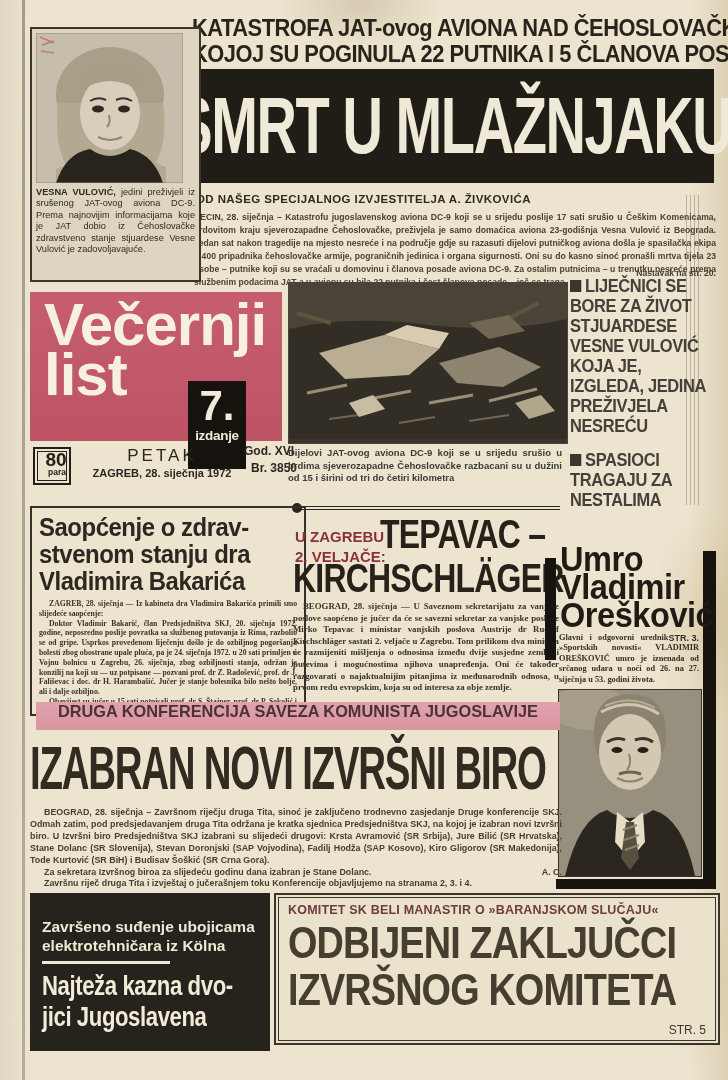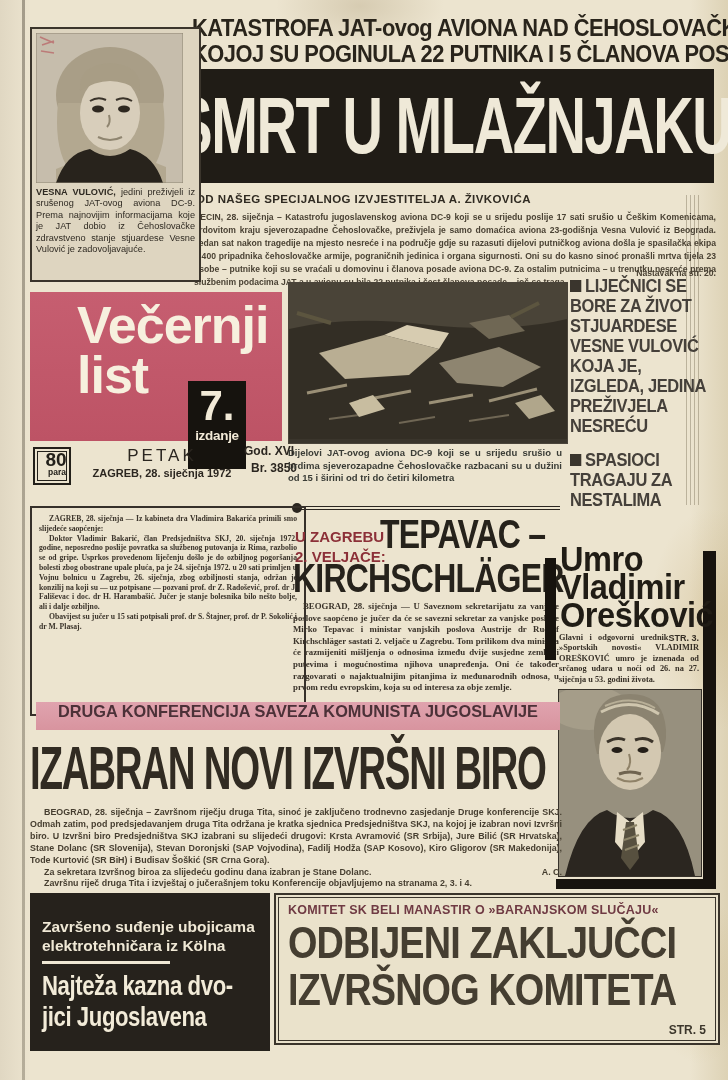--- a/index.html
+++ b/index.html
@@ -32,21 +32,21 @@
   .lead{left:194px;top:211px;width:522px;height:70px;font-weight:700;font-size:8.6px;line-height:13px;
     text-align:justify;color:#4a4234;}
   .lead .lead-text{display:inline;}
   .lead .continuation{position:absolute;right:0;bottom:1px;font-weight:700;background:transparent;}
 
   .vesna-box{left:30px;top:27px;width:159px;height:243px;border:2px solid #3b352c;background:#ded5c0;padding:4px;}
   .vesna-box svg{display:block;}
   .vesna-cap{margin:4px 0 0 0;font-weight:400;font-size:9.2px;line-height:11.4px;text-align:justify;color:#2f2a22;}
 
   .masthead{left:30px;top:292px;width:252px;height:149px;background:linear-gradient(#c65e70,#bd5365);}
-  .mast-title{padding:8px 0 0 14px;font-weight:900;font-size:52px;line-height:50px;letter-spacing:-1px;color:#f7f0de;margin-left:33px;}
+  .mast-title{padding:8px 0 0 14px;font-weight:900;font-size:60px;line-height:50px;letter-spacing:-1px;color:#f7f0de;}
   .edition-box{left:188px;top:381px;width:58px;height:88px;background:#16130e;color:#f2ead7;text-align:center;}
   .ed-num{font-weight:900;font-size:42px;line-height:44px;margin-top:3px;}
   .ed-lbl{font-weight:700;font-size:13.5px;letter-spacing:-.3px;}
   .price-box{left:33px;top:447px;width:34px;height:34px;border:2px solid #23201a;
     box-shadow:inset 0 0 0 2px #ece4cf, inset 0 0 0 3px #23201a;text-align:center;color:#23201a;}
   .price-box .pv{font-weight:700;font-size:19px;line-height:16px;margin-top:3px;padding-left:8px;}
   .price-box .pu{font-weight:700;font-size:8.5px;line-height:9px;padding-left:10px;}
   .dateline{left:92px;top:446px;width:140px;text-align:center;color:#2b2620;}
   .dateline .day{font-weight:400;font-size:17px;letter-spacing:3px;}
   .dateline .date{font-weight:700;font-size:11px;margin-top:1px;white-space:nowrap;}
@@ -103,21 +103,21 @@
   .koln-rule{width:128px;height:3px;background:#efe8d5;margin:6px 0 7px 0;}
   .koln-head{font-weight:900;font-size:27px;line-height:31px;color:#f2ebd8;letter-spacing:-.5px;}
   .koln-head span{display:block;transform:scaleX(.82);transform-origin:0 50%;white-space:nowrap;}
 
   .komitet-box{left:274px;top:893px;width:446px;height:152px;border:2px solid #3a342b;
     box-shadow:inset 0 0 0 2px #e9e1cb, inset 0 0 0 3px #3a342b;background:#eae2cb;
     padding:8px 12px;box-sizing:border-box;}
   .komitet-kicker{font-weight:800;font-size:12.5px;color:#6f3a43;letter-spacing:.2px;}
   .komitet-head{margin-top:2px;font-weight:900;font-size:44px;line-height:47px;color:#453e31;letter-spacing:-1px;}
   .komitet-head span{display:block;transform:scaleX(.86);transform-origin:0 50%;white-space:nowrap;}
-  .komitet-pref{position:absolute;right:12px;bottom:6px;font-weight:700;font-size:12px;color:#3d372c;}
+  .komitet-pref{position:absolute;right:12px;bottom:6px;font-weight:400;font-size:12px;color:#3d372c;}
 </style>
 </head>
 <body>
 
 <div class="sheet">
 
   <div class="margin-line"></div>
   <div class="curl-lines"></div>
 
   <div class="abs kicker-top">
@@ -197,20 +197,25 @@
   <div class="abs side-bullets">
     <p><span class="sq"></span><span>LIJEČNICI SE BORE ZA ŽIVOT STJUARDE­SE VESNE VULOVIĆ KOJA JE, IZGLEDA, JEDINA PREŽIVJELA NESREĆU</span></p>
     <p><span class="sq"></span><span>SPASIOCI TRAGAJU ZA NESTALIMA</span></p>
   </div>
 
   <div class="abs mid-rule">
       <span class="dot"></span>
     </div>
 
   <div class="abs bakaric-box">
+    <h2>
+      <span>Saopćenje o zdrav-</span>
+      <span>stvenom stanju dra</span>
+      <span>Vladimira Bakarića</span>
+    </h2>
     <p>ZAGREB, 28. siječnja — Iz kabineta dra Vladimira Bakarića primili smo slijedeće saopćenje:</p>
     <p>Doktor Vladimir Bakarić, član Predsjedništva SKJ, 20. siječnja 1972. godine, neposredno poslije povratka sa službenog putovanja iz Rima, razbolio se od gripe. Usprkos provedenom liječenju došlo je do ozbiljnog pogoršanja bolesti zbog obostrane upale pluća, pa je 24. siječnja 1972. u 20 sati primljen u Vojnu bolnicu u Zagrebu, 26. siječnja, zbog ozbiljnosti stanja, održan je konzilij na koji su — uz potpisane — pozvani prof. dr Z. Radošević, prof. dr J. Fališevac i doc. dr H. Harambašić. Jučer je stanje bolesnika bilo nešto bolje, ali i dalje ozbiljno.</p>
     <p>Obavijest su jučer u 15 sati potpisali prof. dr S. Štajner, prof. dr P. Sokolić i dr M. Plasaj.</p>
   </div>
 
   <div class="abs tep-kicker">
     <div>U ZAGREBU</div>
     <div>2. VELJAČE:</div>
   </div>
   <div class="abs tep-h1"><span class="cond">TEPAVAC –</span></div>

